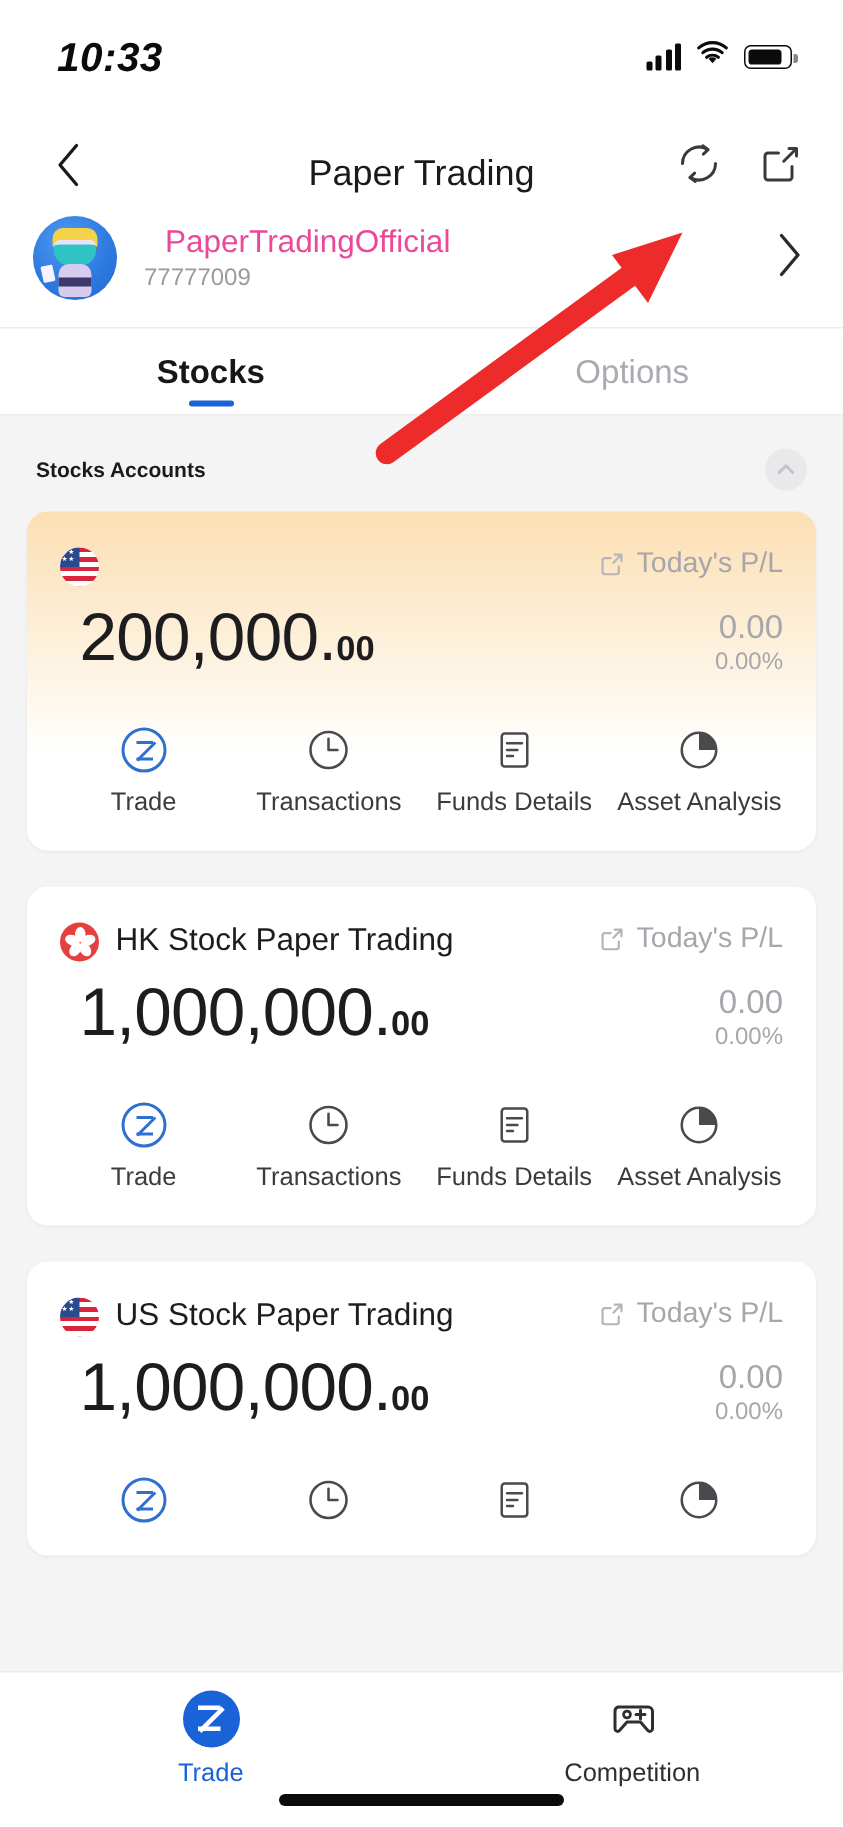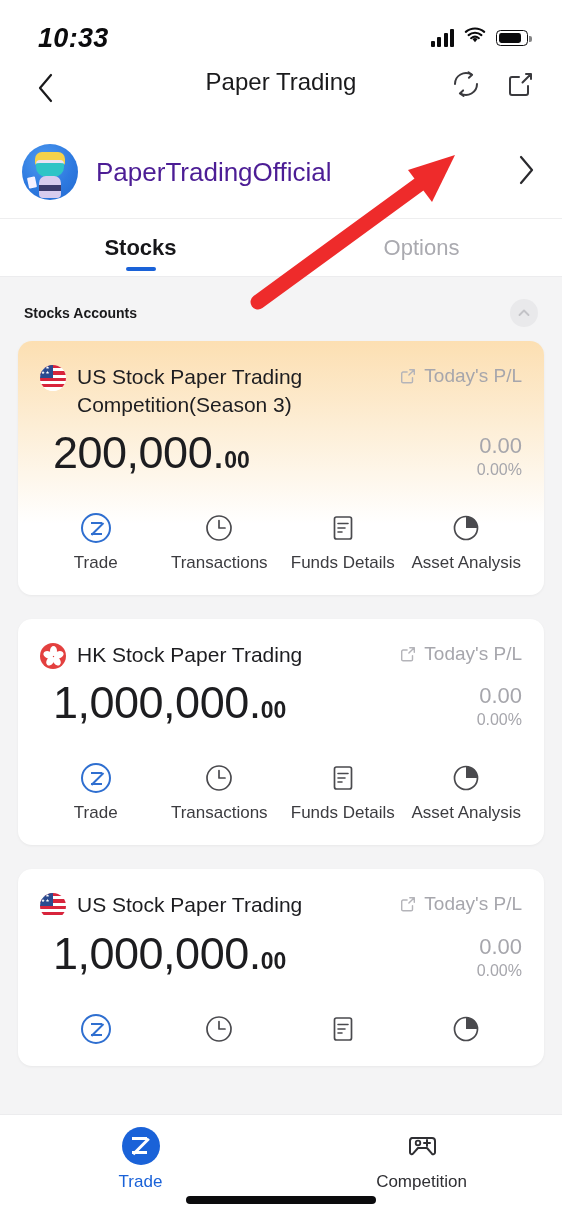--- a/index.html
+++ b/index.html
@@ -25,21 +25,21 @@
   .sig i:nth-child(1){height:6px}.sig i:nth-child(2){height:10px}
   .sig i:nth-child(3){height:14px}.sig i:nth-child(4){height:18px}
   .batt { width: 32px; height: 16px; border: 1.8px solid #0b0b0d; border-radius: 4.5px;
           position: relative; padding: 1.6px; }
   .batt::after { content:""; position:absolute; right:-4.5px; top:4.5px; width:2.5px; height:6px;
           background:#0b0b0d; border-radius:0 2px 2px 0; opacity:.5; }
   .batt b { display:block; height:100%; width:82%; background:#0b0b0d; border-radius:2.4px; }
 
   
   .navbar {
-    height: 62px; background: #fff; display: flex; align-items: flex-start;
+    height: 62px; background: #fff; display: flex; align-items: flex-end;
     padding: 0 26px; position: relative;
   }
   .nav-title {
     position: absolute; left: 0; right: 0; text-align: center;
     font-size: 24px; color: #1a1a1c; font-weight: 400; pointer-events: none;
   }
   .nav-back { width: 40px; height: 40px; display:flex; align-items:center; justify-content:center; }
   .nav-actions { margin-left: auto; display: flex; align-items: center; gap: 22px; }
 
   
@@ -56,21 +56,21 @@
   .avatar .hat { position:absolute; left:13px; top:8px; width:30px; height:13px;
     background:#f4d24a; border-radius:7px 7px 2px 2px; }
   .avatar .face { position:absolute; left:14px; top:16px; width:28px; height:17px;
     background:#2ec4c6; border-radius:4px 4px 10px 10px; border-top:3px solid #e9e3f5;}
   .avatar .body { position:absolute; left:17px; top:32px; width:22px; height:22px;
     background:#d7ccee; border-radius:7px 7px 4px 4px; }
   .avatar .belt { position:absolute; left:17px; top:41px; width:22px; height:6px; background:#3b3a6b; }
   .avatar .card1 { position:absolute; left:6px; top:33px; width:8px; height:11px;
     background:#f6f2ff; border-radius:1px; transform: rotate(-12deg); }
   .prof-text { display: flex; flex-direction: column; gap: 3px; }
-  .prof-name { font-size: 26px; color: #4c1d95; }
+  .prof-name { font-size: 21px; color: #ec4899; margin-left: 14px; }
   .prof-id { font-size: 16px; color: #9a9aa0; }
   .prof-chev { margin-left: auto; }
 
   
   .tabs {
     background: #fff; display: flex; border-bottom: 1px solid #ececee;
     padding: 0 0 0 0; height: 58px;
   }
   .tab {
     flex: 1; display: flex; flex-direction: column; align-items: center;
@@ -223,20 +223,21 @@
   <div class="profile">
     <div class="avatar">
       <div class="hat"></div>
         <div class="face"></div>
         <div class="body"></div>
       <div class="belt"></div>
         <div class="card1"></div>
     </div>
     <div class="prof-text">
       <div class="prof-name">PaperTradingOfficial</div>
+      <div class="prof-id">77777009</div>
     </div>
     <span class="prof-chev">
       <svg width="20" height="32" viewBox="0 0 20 32">
         <path d="M5 3l11 13L5 29" stroke="#2a2a2e" stroke-width="2.2" fill="none" stroke-linecap="round" stroke-linejoin="round"></path>
       </svg>
     </span>
   </div>
 
   <div class="tabs">
     <div class="tab active">
@@ -260,21 +261,20 @@
 
   <div class="cards">
 
     <div class="card highlight">
       <div class="card-top">
         <div class="card-name">
           <span class="flag flag-us">
             <span class="stripes"></span>
               <span class="canton"></span>
           </span>
-          <span class="label">US Stock Paper Trading Competition(Season 3)</span>
         </div>
         <div class="pl-tag">
           <svg width="18" height="18" viewBox="0 0 20 20">
             <path d="M12 3h5v5M17 3l-6 6" stroke="#b4b4b9" stroke-width="1.6" fill="none" stroke-linecap="round" stroke-linejoin="round"></path>
             <path d="M15 12v4a1.6 1.6 0 0 1-1.6 1.6H4.6A1.6 1.6 0 0 1 3 16V7.2a1.6 1.6 0 0 1 1.6-1.6H9" stroke="#b4b4b9" stroke-width="1.6" fill="none" stroke-linecap="round" stroke-linejoin="round"></path>
           </svg>
           <span>Today's P/L</span>
         </div>
       </div>
       <div class="balance-row">

